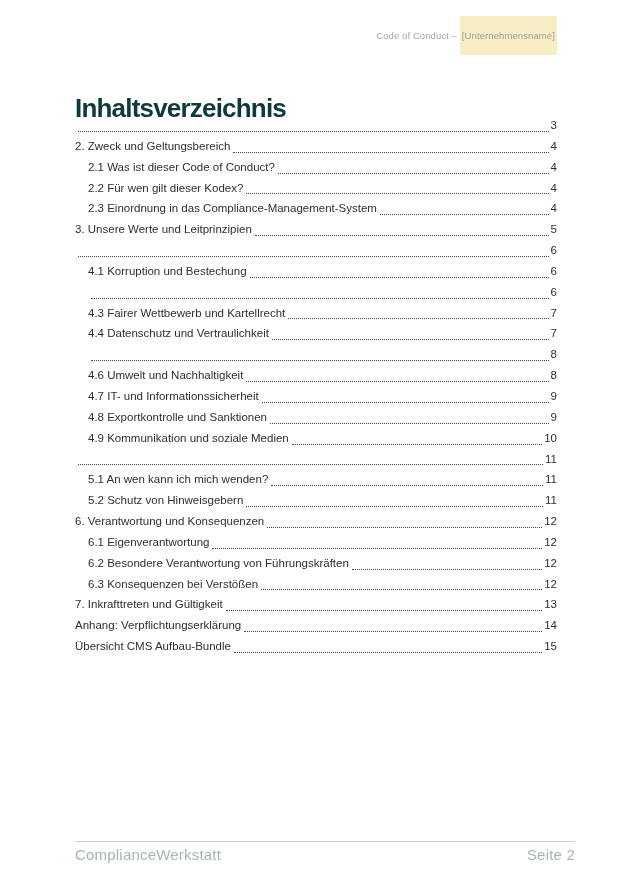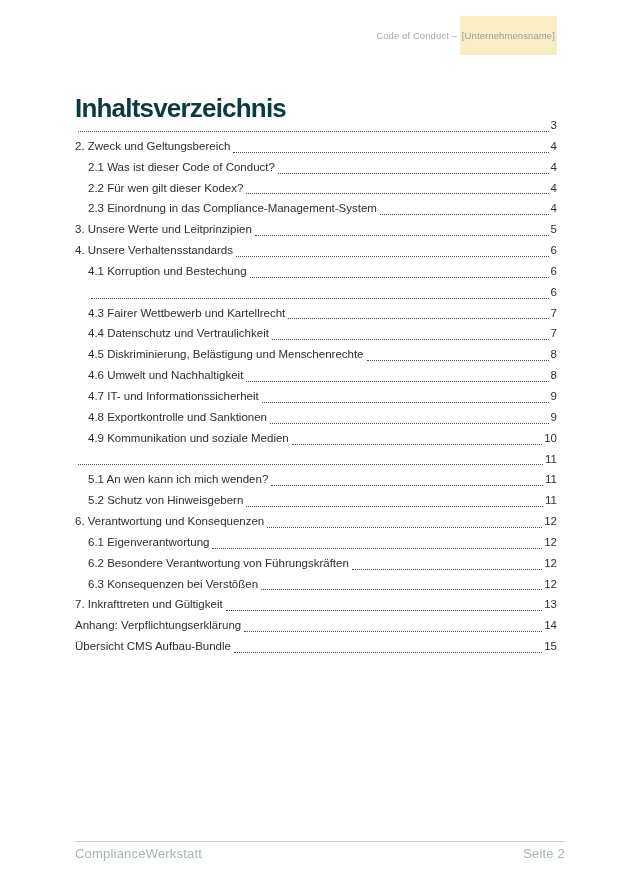--- a/index.html
+++ b/index.html
@@ -55,26 +55,26 @@
   .toc-row.level-2{padding-left:13px;text-align:center;}
   .toc-label{white-space:nowrap;}
   .toc-leader{
     flex:1;
     border-bottom:1.6px dotted var(--leader-color);
     margin:0 2px 4px 3px;
     min-width:10px;
   }
   .toc-page{white-space:nowrap;}
   .doc-footer{
-    position:absolute;left:75px;right:65px;top:841px;
+    position:absolute;left:75px;right:55px;top:841px;
     border-top:1px solid var(--footer-line);
     padding-top:4px;
     display:flex;
     justify-content:space-between;
-    font-size:13px;
+    font-size:15px;
     color:var(--footer-text);
     letter-spacing:0.2px;
   }
 </style>
 </head>
 <body>
 
 <div class="page">
 
   <div class="doc-header">
@@ -107,21 +107,20 @@
       <span class="toc-label">2.3 Einordnung in das Compliance-Management-System</span>
       <span class="toc-leader"></span>
       <span class="toc-page">4</span>
     </div>
       <div class="toc-row level-1">
       <span class="toc-label">3. Unsere Werte und Leitprinzipien</span>
       <span class="toc-leader"></span>
       <span class="toc-page">5</span>
     </div>
       <div class="toc-row level-1">
-      <span class="toc-label">4. Unsere Verhaltensstandards</span>
       <span class="toc-leader"></span>
       <span class="toc-page">6</span>
     </div>
       <div class="toc-row level-2">
       <span class="toc-label">4.1 Korruption und Bestechung</span>
       <span class="toc-leader"></span>
       <span class="toc-page">6</span>
     </div>
       <div class="toc-row level-2">
       <span class="toc-leader"></span>
@@ -131,21 +130,20 @@
       <span class="toc-label">4.3 Fairer Wettbewerb und Kartellrecht</span>
       <span class="toc-leader"></span>
       <span class="toc-page">7</span>
     </div>
       <div class="toc-row level-2">
       <span class="toc-label">4.4 Datenschutz und Vertraulichkeit</span>
       <span class="toc-leader"></span>
       <span class="toc-page">7</span>
     </div>
       <div class="toc-row level-2">
-      <span class="toc-label">4.5 Diskriminierung, Belästigung und Menschenrechte</span>
       <span class="toc-leader"></span>
       <span class="toc-page">8</span>
     </div>
       <div class="toc-row level-2">
       <span class="toc-label">4.6 Umwelt und Nachhaltigkeit</span>
       <span class="toc-leader"></span>
       <span class="toc-page">8</span>
     </div>
       <div class="toc-row level-2">
       <span class="toc-label">4.7 IT- und Informationssicherheit</span>

